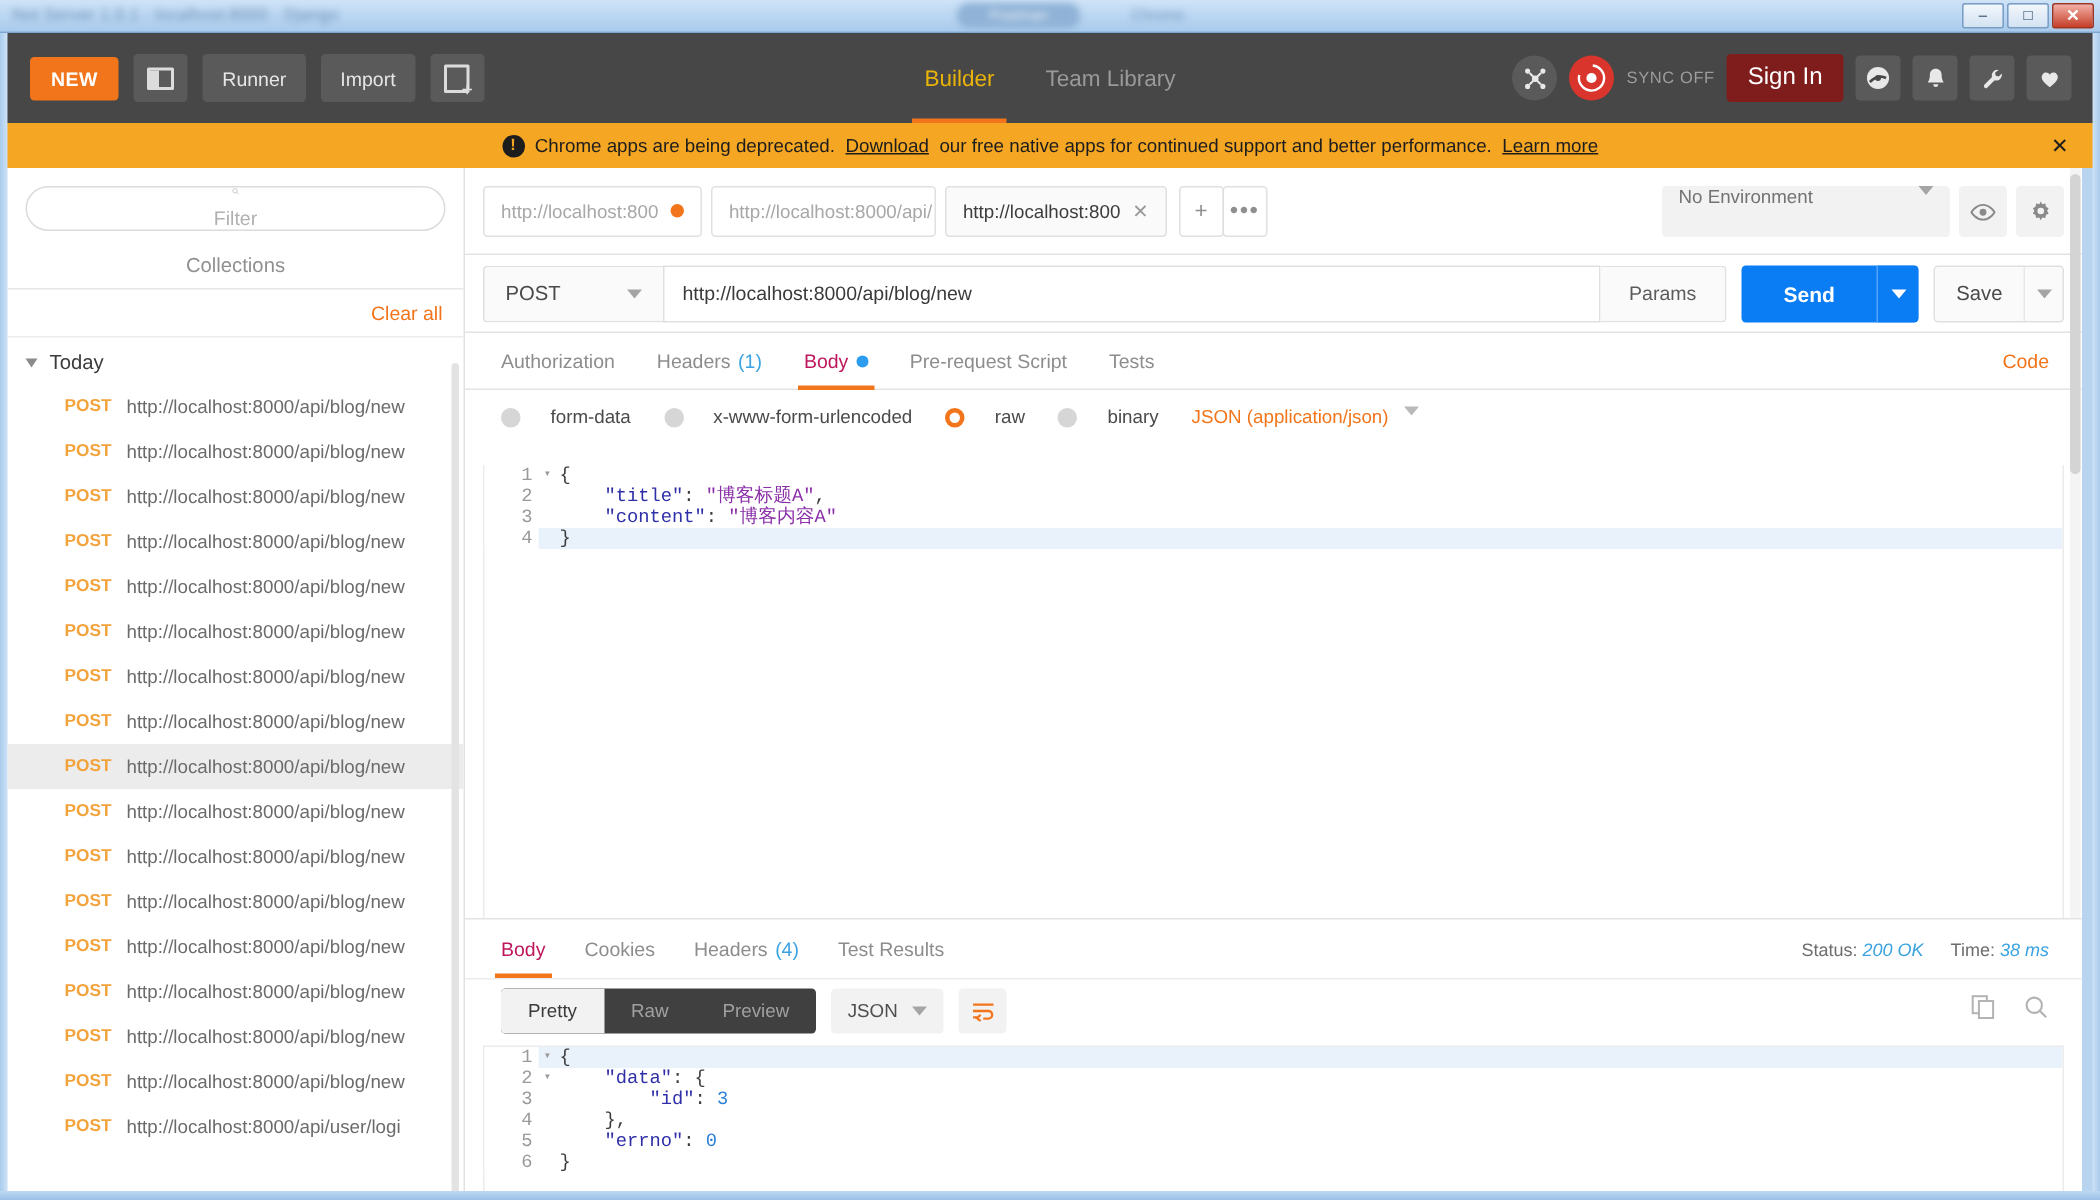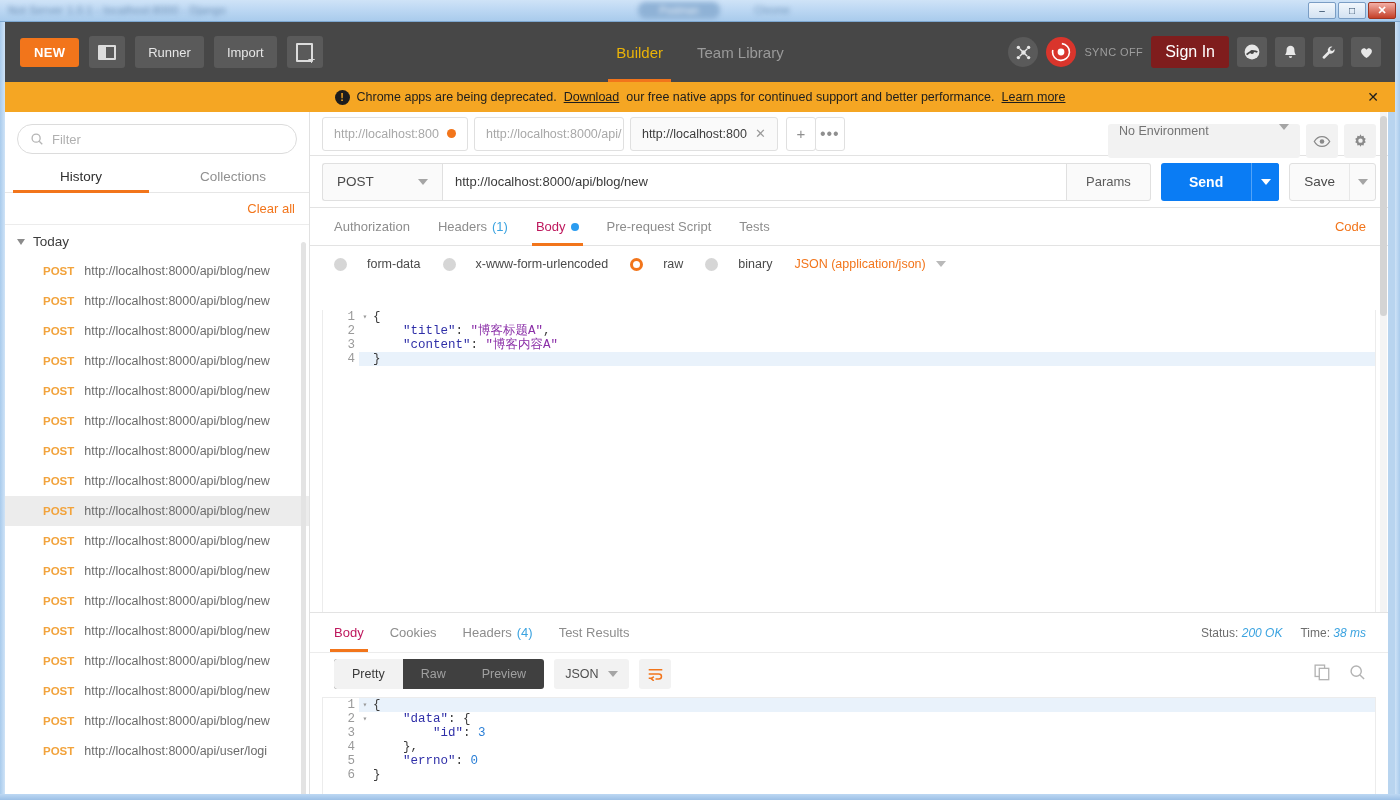--- a/index.html
+++ b/index.html
@@ -140,21 +140,21 @@
 
   
   .sidebar {
     position: absolute; left: 5px; top: 112px; width: 305px; height: 682px;
     background: #fff; border-right: 1px solid #e1e1e1; overflow: hidden;
   }
   .filter-wrap { padding: 12px 12px 6px 12px; }
   .filter-box {
     height: 30px; border: 1px solid #dcdcdc; border-radius: 15px;
     display: flex; align-items: center; gap: 8px; padding: 0 12px;
-    color: #b0b0b0; font-size: 13px;
+    color: #b0b0b0; font-size: 13px; flex-direction: column;
   }
   .side-tabs { display: flex; border-bottom: 1px solid #e6e6e6; }
   .side-tab {
     flex: 1; text-align: center; padding: 9px 0 8px; font-size: 13.5px;
     color: #909090; position: relative;
   }
   .side-tab.active { color: #2e2e2e; }
   .side-tab.active::after {
     content: ""; position: absolute; left: 8px; right: 8px; bottom: -1px; height: 3px;
     background: #f2751b;
@@ -183,21 +183,21 @@
     position: absolute; right: 3px; top: 130px; width: 5px; height: 650px;
     background: #e3e3e3; border-radius: 3px;
   }
 
   
   .main {
     position: absolute; left: 310px; top: 112px; width: 1078px; height: 682px;
     background: #fff;
   }
   .tabs-row {
-    height: 44px; display: flex; align-items: center;
+    height: 58px; display: flex; align-items: center;
     border-bottom: 1px solid #e3e3e3; padding-left: 12px; gap: 0;
     position: relative;
   }
   .req-tab {
     height: 34px; border: 1px solid #e0e0e0; border-radius: 3px;
     display: flex; align-items: center; gap: 8px; padding: 0 11px;
     font-size: 12.5px; color: #a8a8a8; margin-right: 6px;
     background: #fff; max-width: 150px; overflow: hidden; white-space: nowrap;
   }
   .req-tab.active { color: #3d3d3d; background: #fafafa; }
@@ -300,21 +300,21 @@
     font-size: 12.5px; color: #4a4a4a;
   }
   .radio-opt { display: flex; align-items: center; gap: 20px; }
   .radio {
     width: 13px; height: 13px; border-radius: 50%; background: #d6d6d6;
   }
   .radio.on {
     background: #fff; border: 3.5px solid #f2751b;
   }
   .json-sel {
-    display: flex; align-items: center; gap: 10px; color: #f2751b; font-size: 12.5px;
+    display: flex; gap: 10px; color: #f2751b; font-size: 12.5px;
   }
   .chev-o {
     width: 0; height: 0; border-left: 5px solid transparent;
     border-right: 5px solid transparent; border-top: 6px solid #b9b9b9;
   }
 
   
   .editor {
     font-family: "Liberation Mono", "DejaVu Sans Mono", monospace;
     font-size: 12.5px; line-height: 14px;
@@ -476,21 +476,20 @@
     <div class="filter-wrap">
       <div class="filter-box">
         <svg width="14" height="14" viewBox="0 0 16 16">
           <circle cx="7" cy="7" r="4.6" fill="none" stroke="#b5b5b5" stroke-width="1.5"></circle>
           <path d="M10.5 10.5 L14 14" stroke="#b5b5b5" stroke-width="1.5"></path>
         </svg>
         <span>Filter</span>
       </div>
     </div>
     <div class="side-tabs">
-      <div class="side-tab active">History</div>
       <div class="side-tab">Collections</div>
     </div>
     <div class="clear-row">
       <div class="clear-all">Clear all</div>
     </div>
     <div class="hist-group">
       <span class="caret-down"></span>
       <span>Today</span>
     </div>
     <div class="hist-list" id="history-list">

